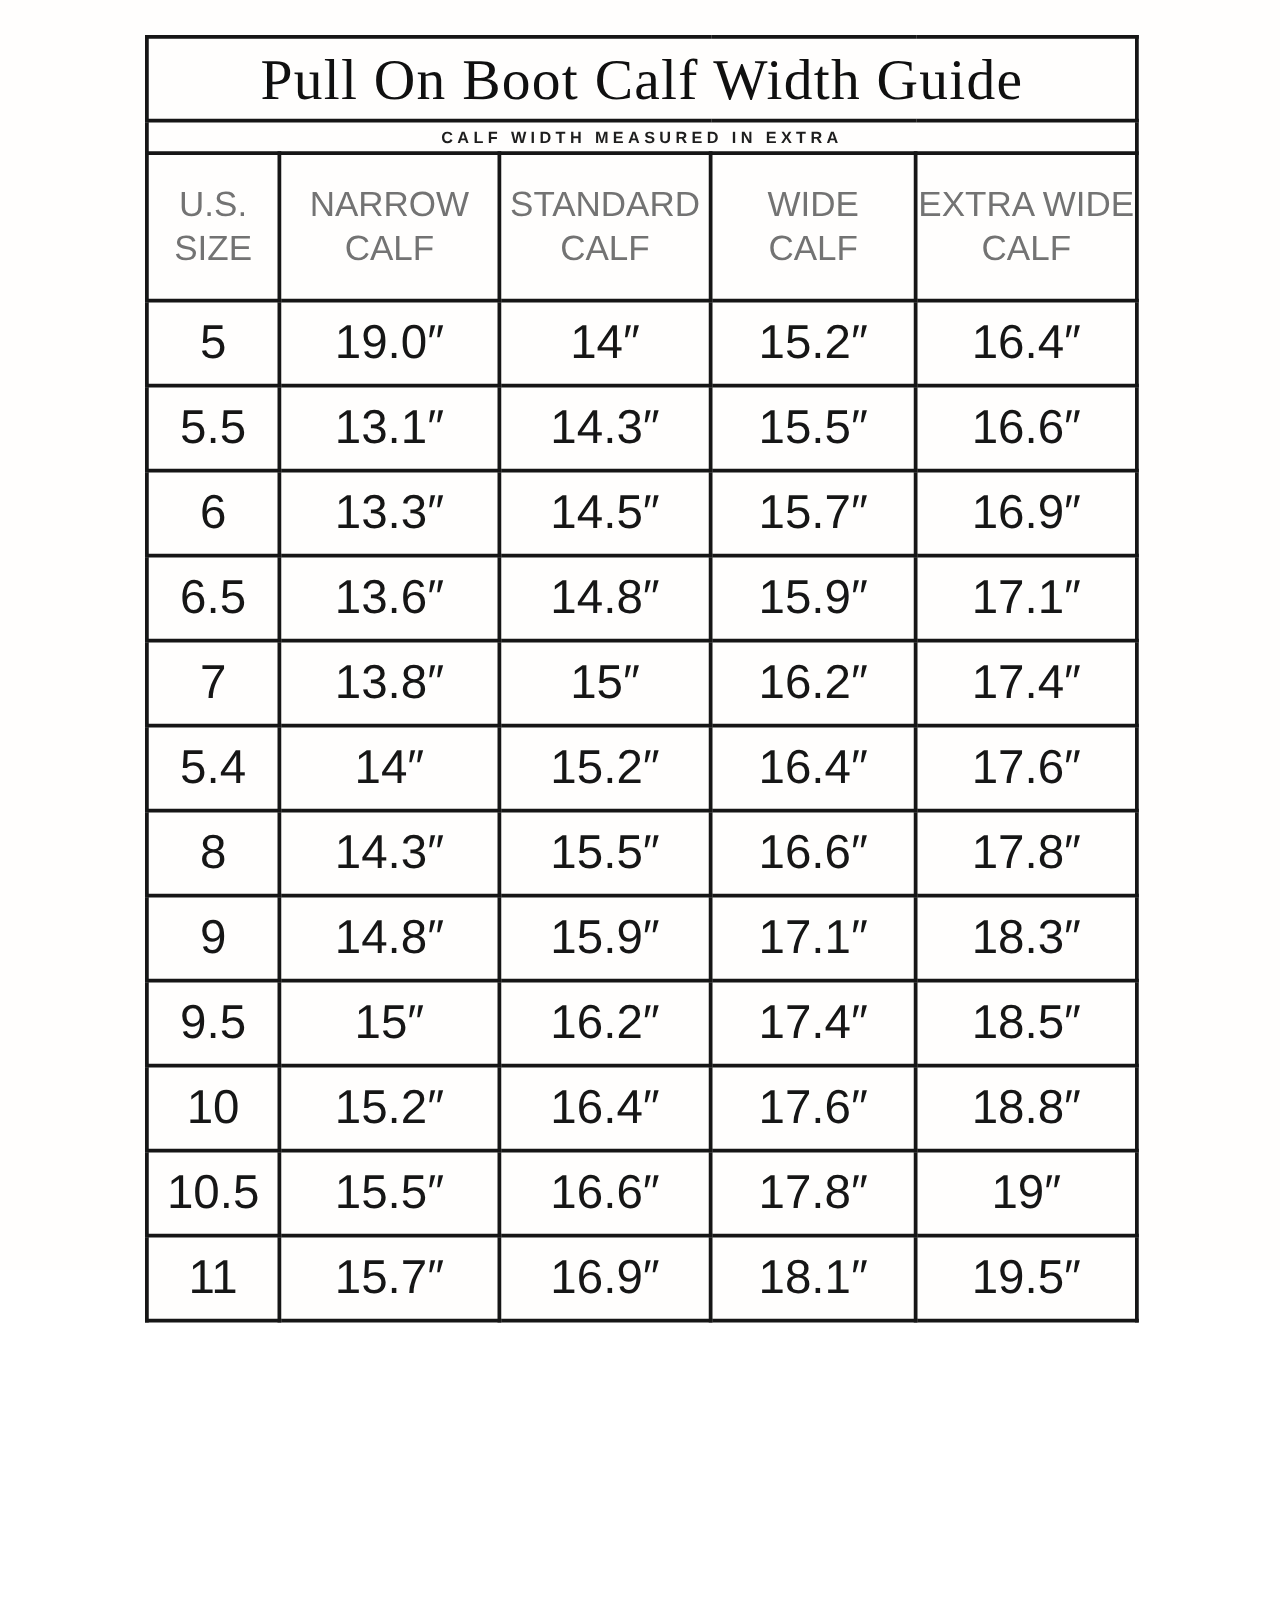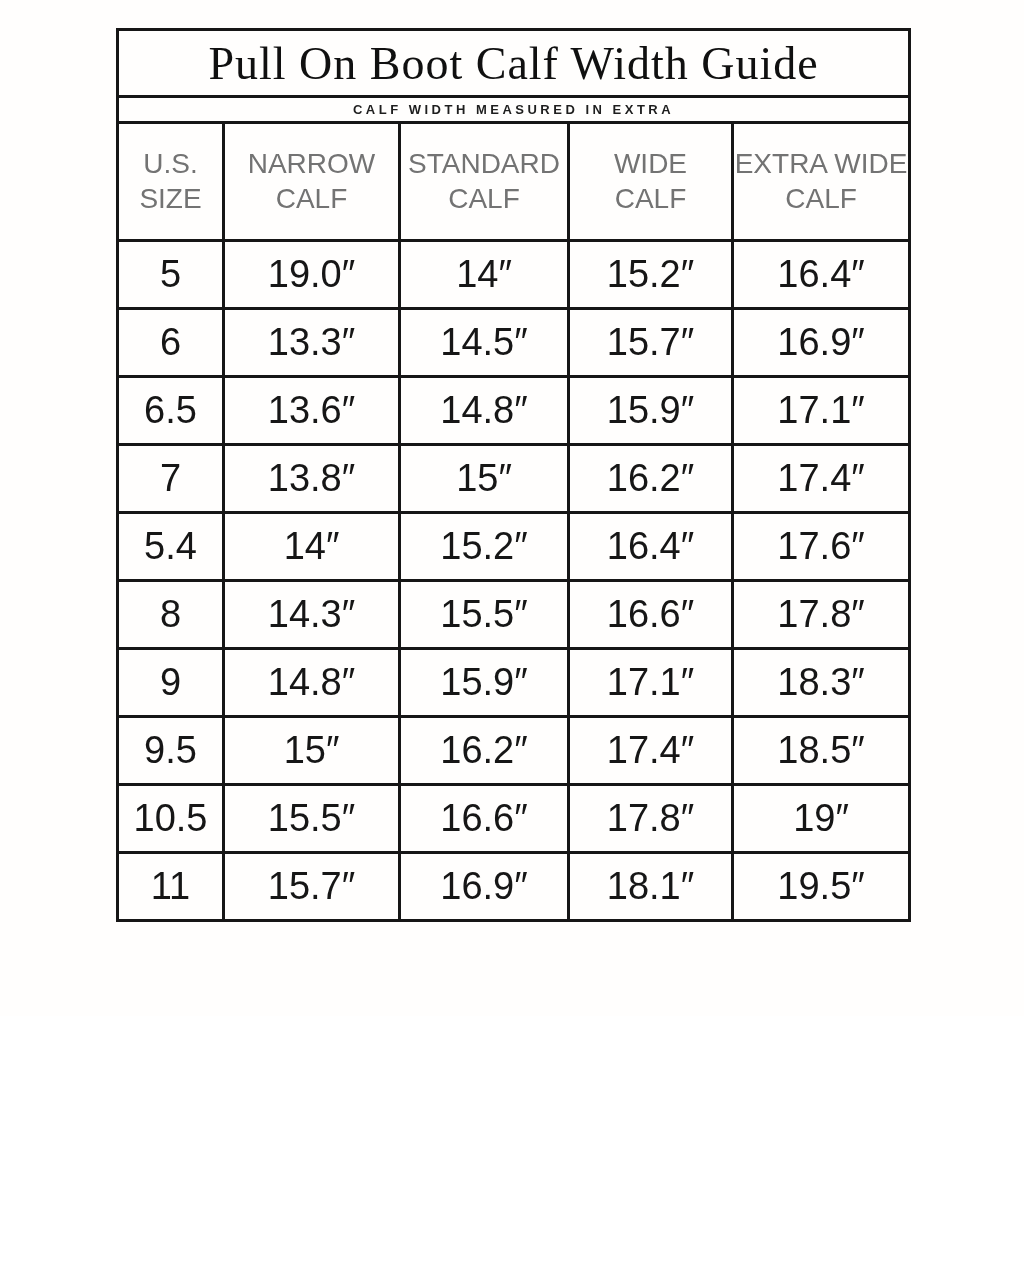--- a/index.html
+++ b/index.html
@@ -104,20 +104,27 @@
     </thead>
     <tbody class="data">
       <tr>
         <td>5</td>
         <td>19.0″</td>
         <td>14″</td>
         <td>15.2″</td>
         <td>16.4″</td>
       </tr>
       <tr>
+        <td>5.5</td>
+        <td>13.1″</td>
+        <td>14.3″</td>
+        <td>15.5″</td>
+        <td>16.6″</td>
+      </tr>
+      <tr>
         <td>6</td>
         <td>13.3″</td>
         <td>14.5″</td>
         <td>15.7″</td>
         <td>16.9″</td>
       </tr>
       <tr>
         <td>6.5</td>
         <td>13.6″</td>
         <td>14.8″</td>
@@ -153,20 +160,27 @@
         <td>18.3″</td>
       </tr>
       <tr>
         <td>9.5</td>
         <td>15″</td>
         <td>16.2″</td>
         <td>17.4″</td>
         <td>18.5″</td>
       </tr>
       <tr>
+        <td>10</td>
+        <td>15.2″</td>
+        <td>16.4″</td>
+        <td>17.6″</td>
+        <td>18.8″</td>
+      </tr>
+      <tr>
         <td>10.5</td>
         <td>15.5″</td>
         <td>16.6″</td>
         <td>17.8″</td>
         <td>19″</td>
       </tr>
       <tr>
         <td>11</td>
         <td>15.7″</td>
         <td>16.9″</td>

